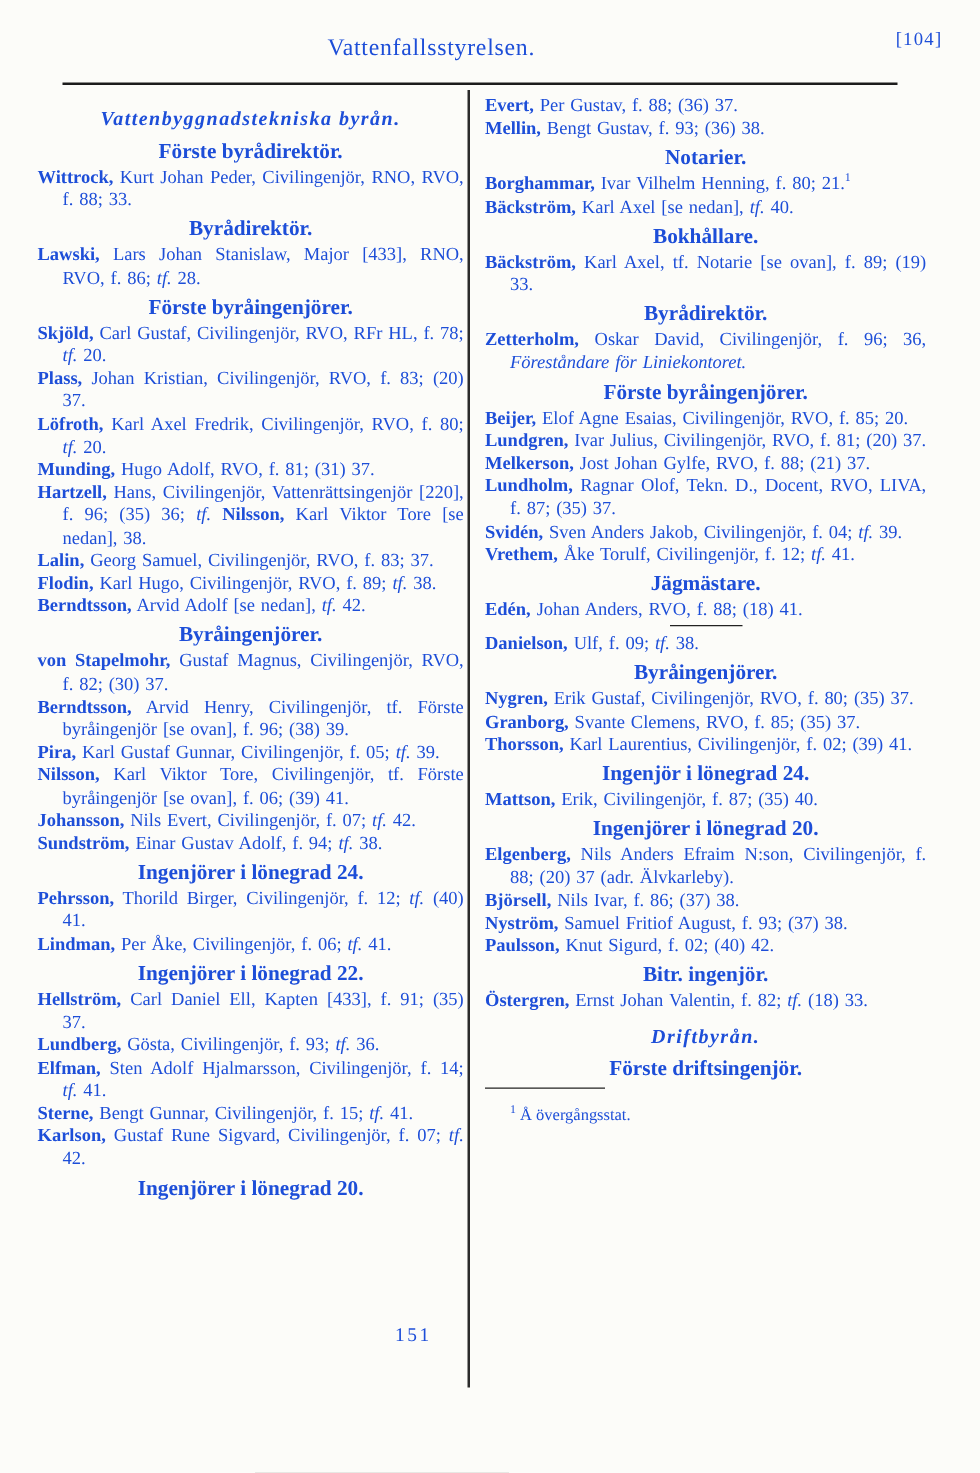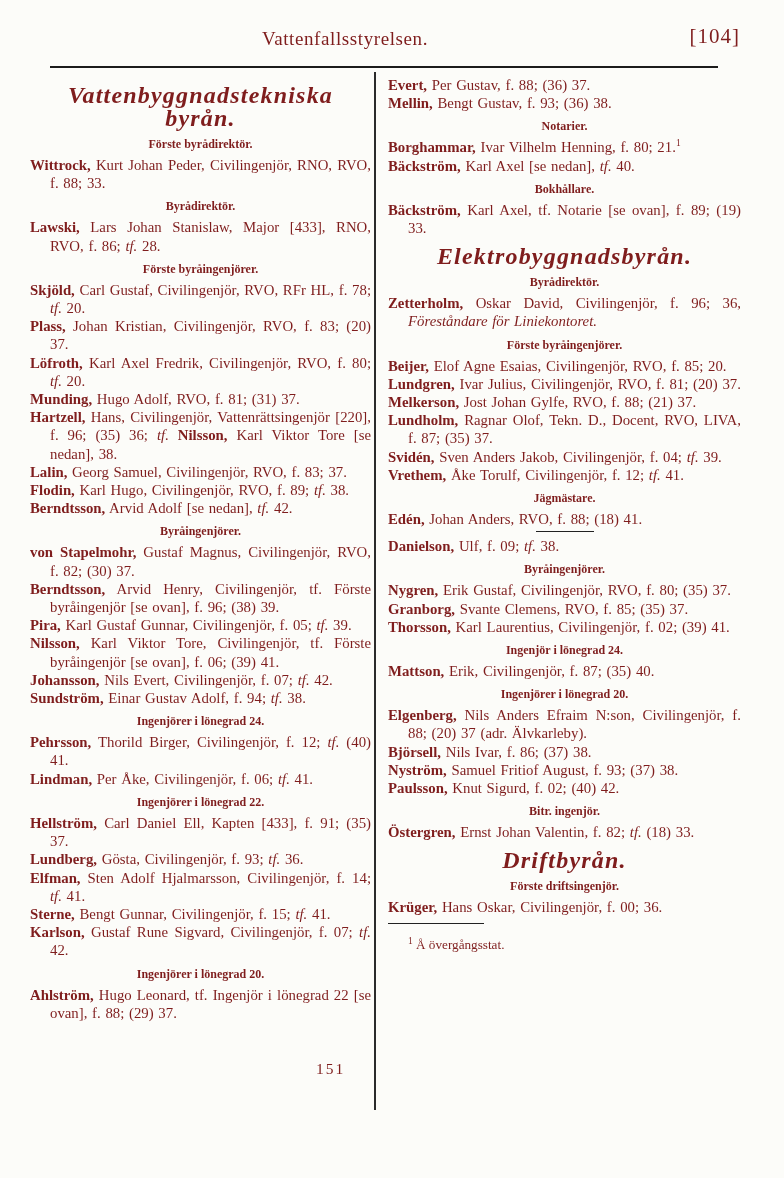--- a/index.html
+++ b/index.html
@@ -1,31 +1,31 @@
 <!DOCTYPE html>
 <html><head>
 <meta charset="utf-8">
 <style>
   html,body{margin:0;padding:0;background:#d8d8d2;}
   .page{position:relative;width:784px;height:1178px;margin:0 auto;background:#fcfcf9;
-        color:#7f1d1d;font-family:"Liberation Serif", serif;overflow:hidden;}
+        color:#1d4ed8;font-family:"Liberation Serif", serif;overflow:hidden;}
   .running-title{position:absolute;top:28px;left:0;width:690px;text-align:center;
         font-size:19px;letter-spacing:.6px;}
-  .page-ref{position:absolute;top:24px;right:44px;font-size:21px;letter-spacing:1px;}
+  .page-ref{position:absolute;top:24px;right:30px;font-size:15px;letter-spacing:1px;}
   .header-rule{position:absolute;top:66px;left:50px;width:668px;border-top:2.2px solid #1c1c1c;}
   .col{position:absolute;top:76px;}
   .col-left{left:30px;width:341px;}
   .col-right{left:388px;width:353px;}
   .divider{position:absolute;left:374px;top:72px;height:1038px;width:2px;background:#2b2b2b;}
   .entry{font-size:14.8px;line-height:18.2px;text-align:justify;margin:0;
         padding-left:20px;text-indent:-20px;word-spacing:1px;}
   .entry .b{font-weight:bold;}
   .i{font-style:italic;}
-  .subheading{text-align:center;font-weight:bold;font-size:12px;line-height:18px;margin:5px 0 3px;}
-  .section{text-align:center;font-weight:bold;font-style:italic;font-size:24px;
+  .subheading{text-align:center;font-weight:bold;font-size:17px;line-height:18px;margin:5px 0 3px;}
+  .section{text-align:center;font-weight:bold;font-style:italic;font-size:16px;
         letter-spacing:1.2px;line-height:23px;margin:8px 0 5px;}
   .short-rule{width:58px;margin:3px auto 5px auto;border-top:1.6px solid #222;}
   .footnote-rule{width:96px;margin:6px 0 3px 0;border-top:1.3px solid #222;}
   .footnote{font-size:13.2px;line-height:17px;margin:12px;padding-left:16px;text-indent:-8px;}
   sup{font-size:9.5px;line-height:0;}
   .page-number{position:absolute;top:1060px;left:316px;font-size:15.5px;letter-spacing:2px;}
 </style>
 </head>
 <body>
 
@@ -59,31 +59,29 @@
       <div class="subheading">Ingenjörer i lönegrad 24.</div>
       <p class="entry"><span class="b">Pehrsson,</span><span> Thorild Birger, Civilingenjör, f. 12; </span><span class="i">tf.</span><span> (40) 41.</span></p>
       <p class="entry"><span class="b">Lindman,</span><span> Per Åke, Civilingenjör, f. 06; </span><span class="i">tf.</span><span> 41.</span></p>
       <div class="subheading">Ingenjörer i lönegrad 22.</div>
       <p class="entry"><span class="b">Hellström,</span><span> Carl Daniel Ell, Kapten [433], f. 91; (35) 37.</span></p>
       <p class="entry"><span class="b">Lundberg,</span><span> Gösta, Civilingenjör, f. 93; </span><span class="i">tf.</span><span> 36.</span></p>
       <p class="entry"><span class="b">Elfman,</span><span> Sten Adolf Hjalmarsson, Civilingenjör, f. 14; </span><span class="i">tf.</span><span> 41.</span></p>
       <p class="entry"><span class="b">Sterne,</span><span> Bengt Gunnar, Civilingenjör, f. 15; </span><span class="i">tf.</span><span> 41.</span></p>
       <p class="entry"><span class="b">Karlson,</span><span> Gustaf Rune Sigvard, Civilingenjör, f. 07; </span><span class="i">tf.</span><span> 42.</span></p>
       <div class="subheading">Ingenjörer i lönegrad 20.</div>
-      <p class="entry"><span class="b">Ahlström,</span><span> Hugo Leonard, tf. Ingenjör i lönegrad 22 [se ovan], f. 88; (29) 37.</span></p>
     </div>
   <div class="col col-right">
       <p class="entry"><span class="b">Evert,</span><span> Per Gustav, f. 88; (36) 37.</span></p>
       <p class="entry"><span class="b">Mellin,</span><span> Bengt Gustav, f. 93; (36) 38.</span></p>
       <div class="subheading">Notarier.</div>
       <p class="entry"><span class="b">Borghammar,</span><span> Ivar Vilhelm Henning, f. 80; 21.</span><sup>1</sup></p>
       <p class="entry"><span class="b">Bäckström,</span><span> Karl Axel [se nedan], </span><span class="i">tf.</span><span> 40.</span></p>
       <div class="subheading">Bokhållare.</div>
       <p class="entry"><span class="b">Bäckström,</span><span> Karl Axel, tf. Notarie [se ovan], f. 89; (19) 33.</span></p>
-      <div class="section">Elektrobyggnadsbyrån.</div>
       <div class="subheading">Byrådirektör.</div>
       <p class="entry"><span class="b">Zetterholm,</span><span> Oskar David, Civilingenjör, f. 96; 36, </span><span class="i">Föreståndare för Liniekontoret.</span></p>
       <div class="subheading">Förste byråingenjörer.</div>
       <p class="entry"><span class="b">Beijer,</span><span> Elof Agne Esaias, Civilingenjör, RVO, f. 85; 20.</span></p>
       <p class="entry"><span class="b">Lundgren,</span><span> Ivar Julius, Civilingenjör, RVO, f. 81; (20) 37.</span></p>
       <p class="entry"><span class="b">Melkerson,</span><span> Jost Johan Gylfe, RVO, f. 88; (21) 37.</span></p>
       <p class="entry"><span class="b">Lundholm,</span><span> Ragnar Olof, Tekn. D., Docent, RVO, LIVA, f. 87; (35) 37.</span></p>
       <p class="entry"><span class="b">Svidén,</span><span> Sven Anders Jakob, Civilingenjör, f. 04; </span><span class="i">tf.</span><span> 39.</span></p>
       <p class="entry"><span class="b">Vrethem,</span><span> Åke Torulf, Civilingenjör, f. 12; </span><span class="i">tf.</span><span> 41.</span></p>
       <div class="subheading">Jägmästare.</div>
@@ -98,18 +96,17 @@
       <p class="entry"><span class="b">Mattson,</span><span> Erik, Civilingenjör, f. 87; (35) 40.</span></p>
       <div class="subheading">Ingenjörer i lönegrad 20.</div>
       <p class="entry"><span class="b">Elgenberg,</span><span> Nils Anders Efraim N:son, Civilingenjör, f. 88; (20) 37 (adr. Älvkarleby).</span></p>
       <p class="entry"><span class="b">Björsell,</span><span> Nils Ivar, f. 86; (37) 38.</span></p>
       <p class="entry"><span class="b">Nyström,</span><span> Samuel Fritiof August, f. 93; (37) 38.</span></p>
       <p class="entry"><span class="b">Paulsson,</span><span> Knut Sigurd, f. 02; (40) 42.</span></p>
       <div class="subheading">Bitr. ingenjör.</div>
       <p class="entry"><span class="b">Östergren,</span><span> Ernst Johan Valentin, f. 82; </span><span class="i">tf.</span><span> (18) 33.</span></p>
       <div class="section">Driftbyrån.</div>
       <div class="subheading">Förste driftsingenjör.</div>
-      <p class="entry"><span class="b">Krüger,</span><span> Hans Oskar, Civilingenjör, f. 00; 36.</span></p>
       <div class="footnote-rule"></div>
       <p class="footnote"><sup>1</sup><span> Å övergångsstat.</span></p>
     </div>
   <div class="page-number">151</div>
 </div>
 
 </body></html>

